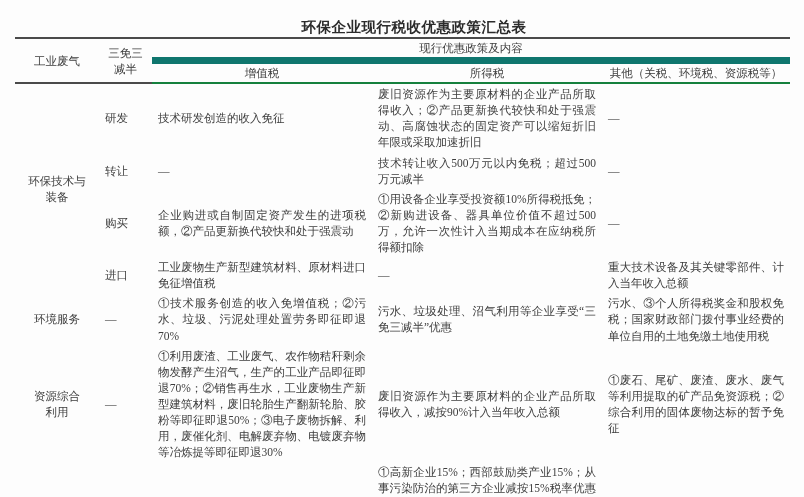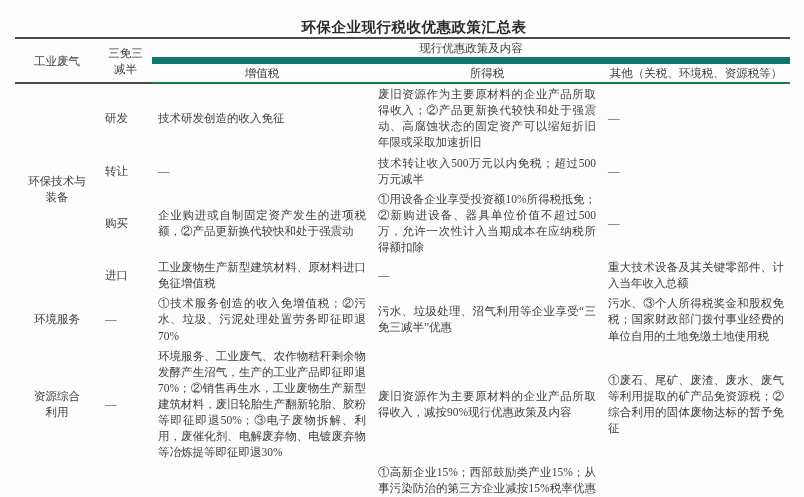--- a/index.html
+++ b/index.html
@@ -142,22 +142,22 @@
         <td class="cat">环境服务</td>
         <td class="link dash">—</td>
         <td>①技术服务创造的收入免增值税；②污水、垃圾、污泥处理处置劳务即征即退70%</td>
         <td>污水、垃圾处理、沼气利用等企业享受“三免三减半”优惠</td>
         <td>污水、③个人所得税奖金和股权免税；国家财政部门拨付事业经费的单位自用的土地免缴土地使用税</td>
       </tr>
       <tr class="r5">
         <td class="cat">资源综合
 利用</td>
         <td class="link dash">—</td>
-        <td>环境服务、工业废气、农作物秸秆剩余物发酵产生沼气，生产的工业产品即征即退70%；②销售再生水，工业废物生产新型建筑材料，废旧轮胎生产翻新轮胎、胶粉等即征即退50%；③电子废物拆解、利用，废催化剂、电解废弃物、电镀废弃物等冶炼提等即征即退30%</td>
-        <td>废旧资源作为主要原材料的企业产品所取得收入，减按90%现行优惠政策及内容</td>
+        <td>①利用废渣、工业废气、农作物秸秆剩余物发酵产生沼气，生产的工业产品即征即退70%；②销售再生水，工业废物生产新型建筑材料，废旧轮胎生产翻新轮胎、胶粉等即征即退50%；③电子废物拆解、利用，废催化剂、电解废弃物、电镀废弃物等冶炼提等即征即退30%</td>
+        <td>废旧资源作为主要原材料的企业产品所取得收入，减按90%计入当年收入总额</td>
         <td>①废石、尾矿、废渣、废水、废气等利用提取的矿产品免资源税；②综合利用的固体废物达标的暂予免征</td>
       </tr>
       <tr class="r6">
         <td class="cat">其他</td>
         <td class="link dash">—</td>
         <td class="dash">—</td>
         <td>①高新企业15%；西部鼓励类产业15%；从事污染防治的第三方企业减按15%税率优惠政策；②创业投资企业和个人享受税收抵减优惠政策；③个人所得税奖金和股权免税</td>
         <td class="dash">—</td>
       </tr>
     </tbody>

